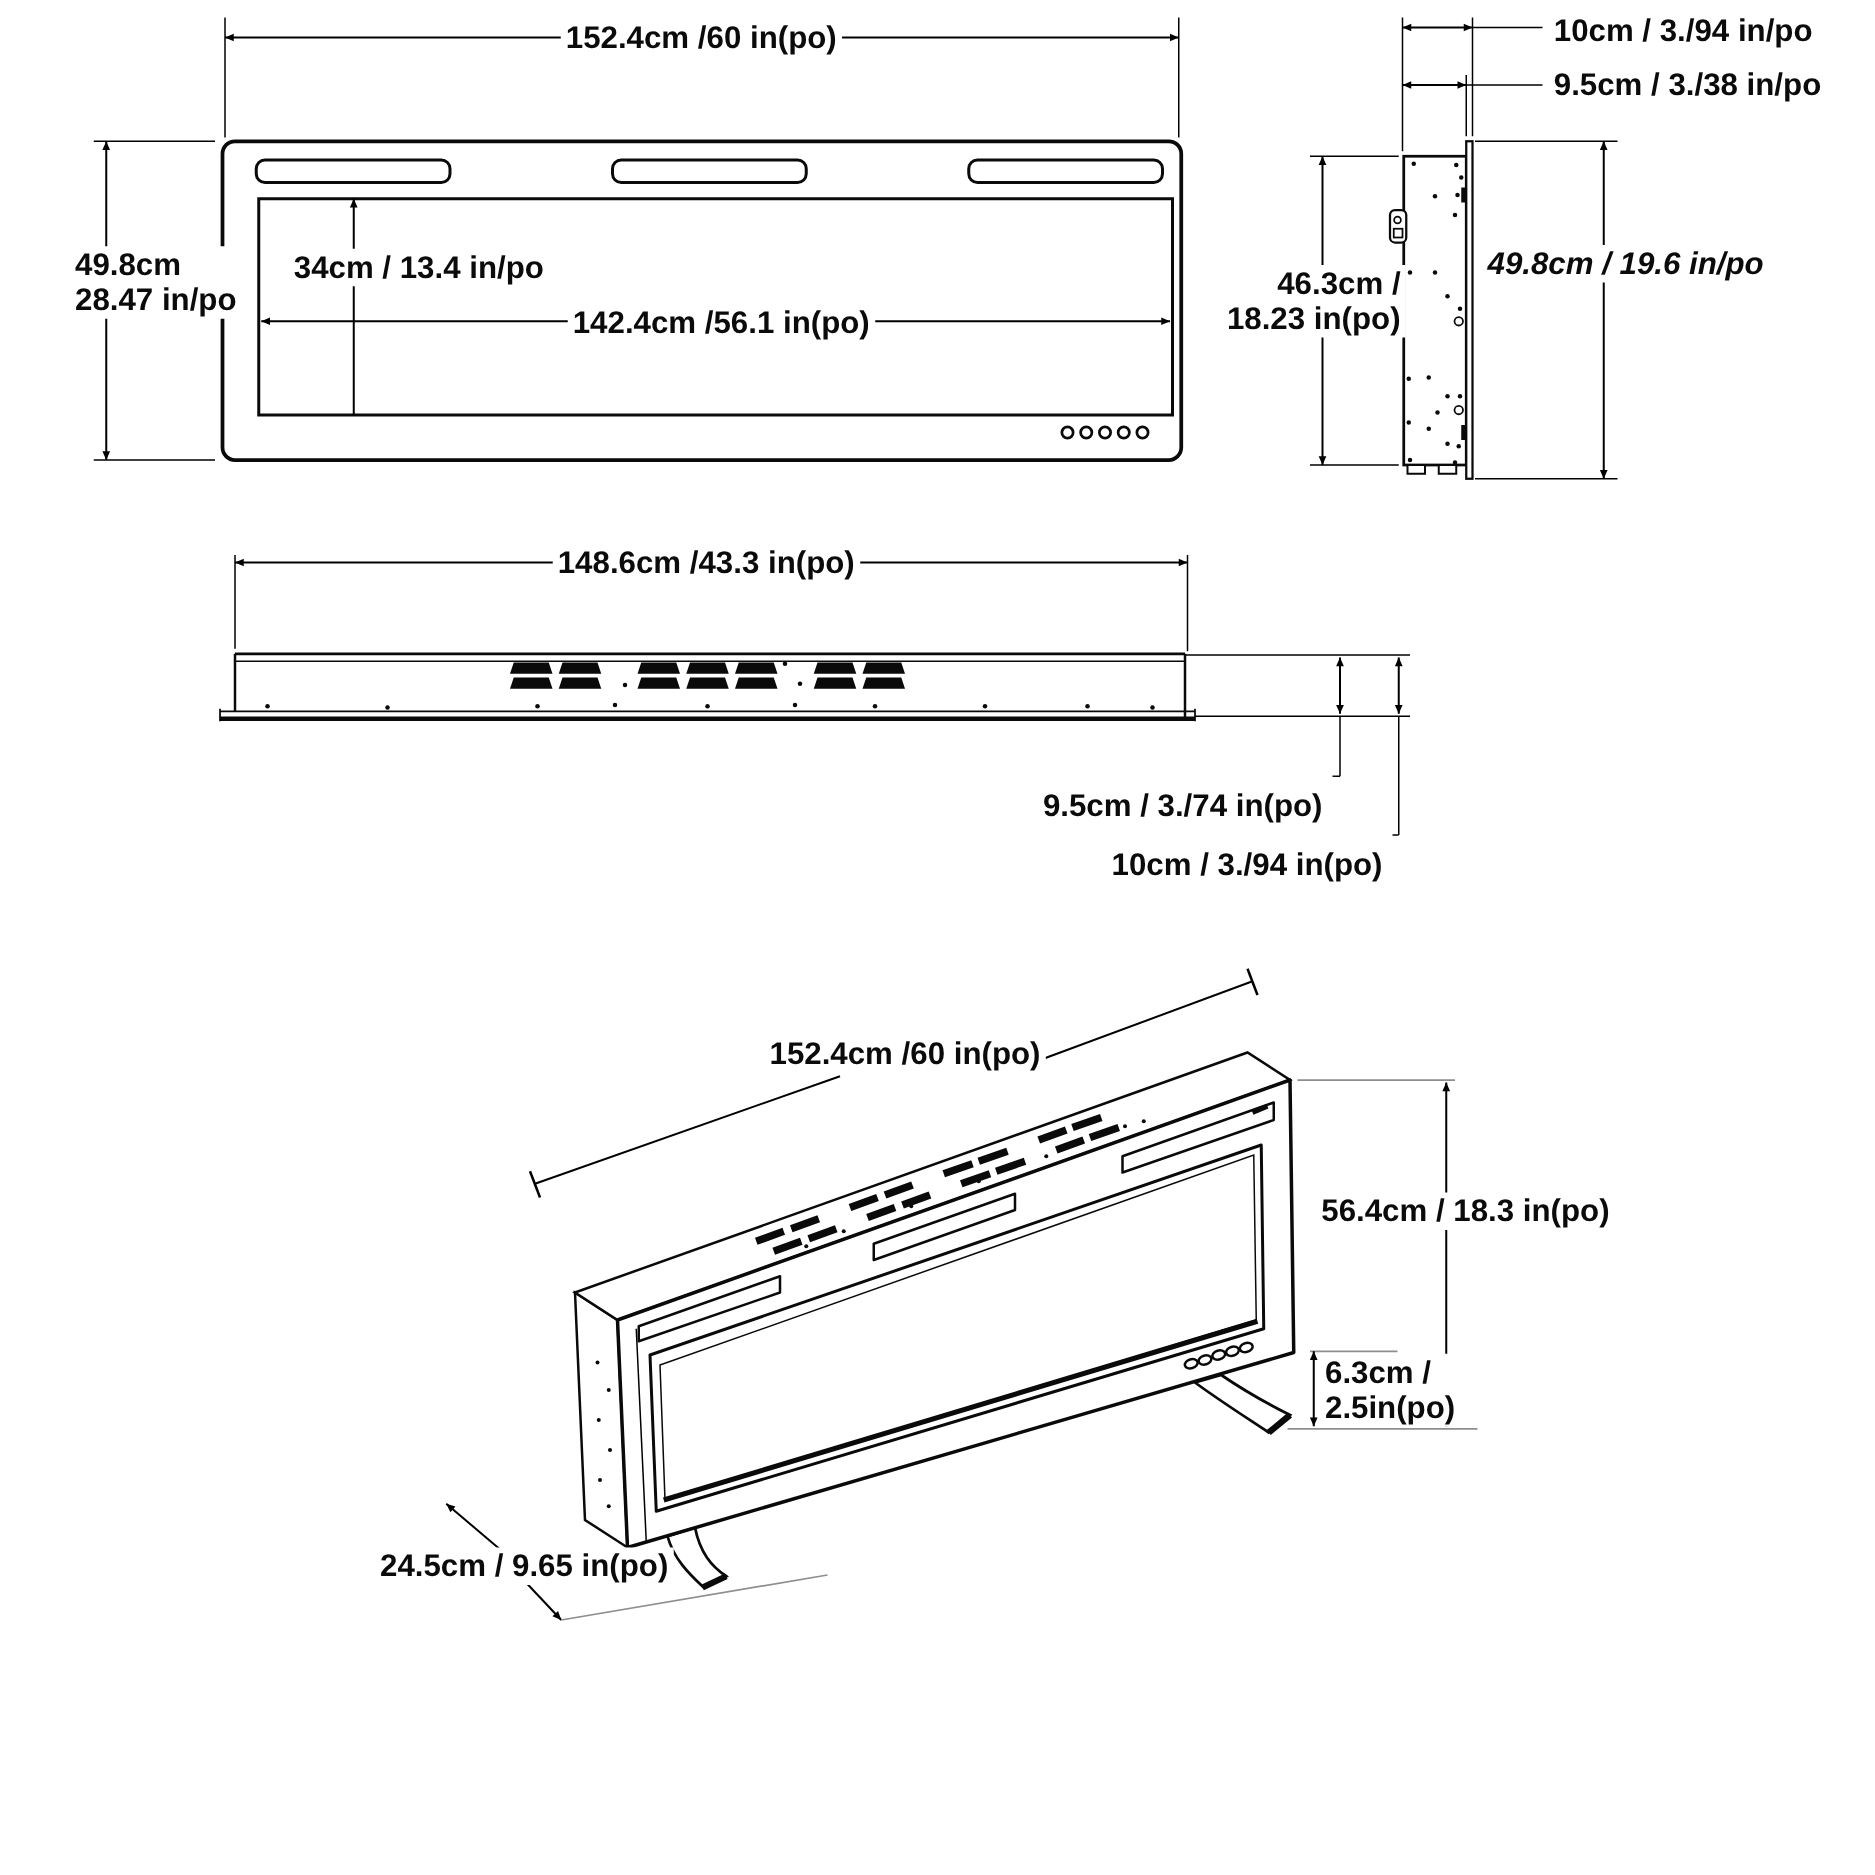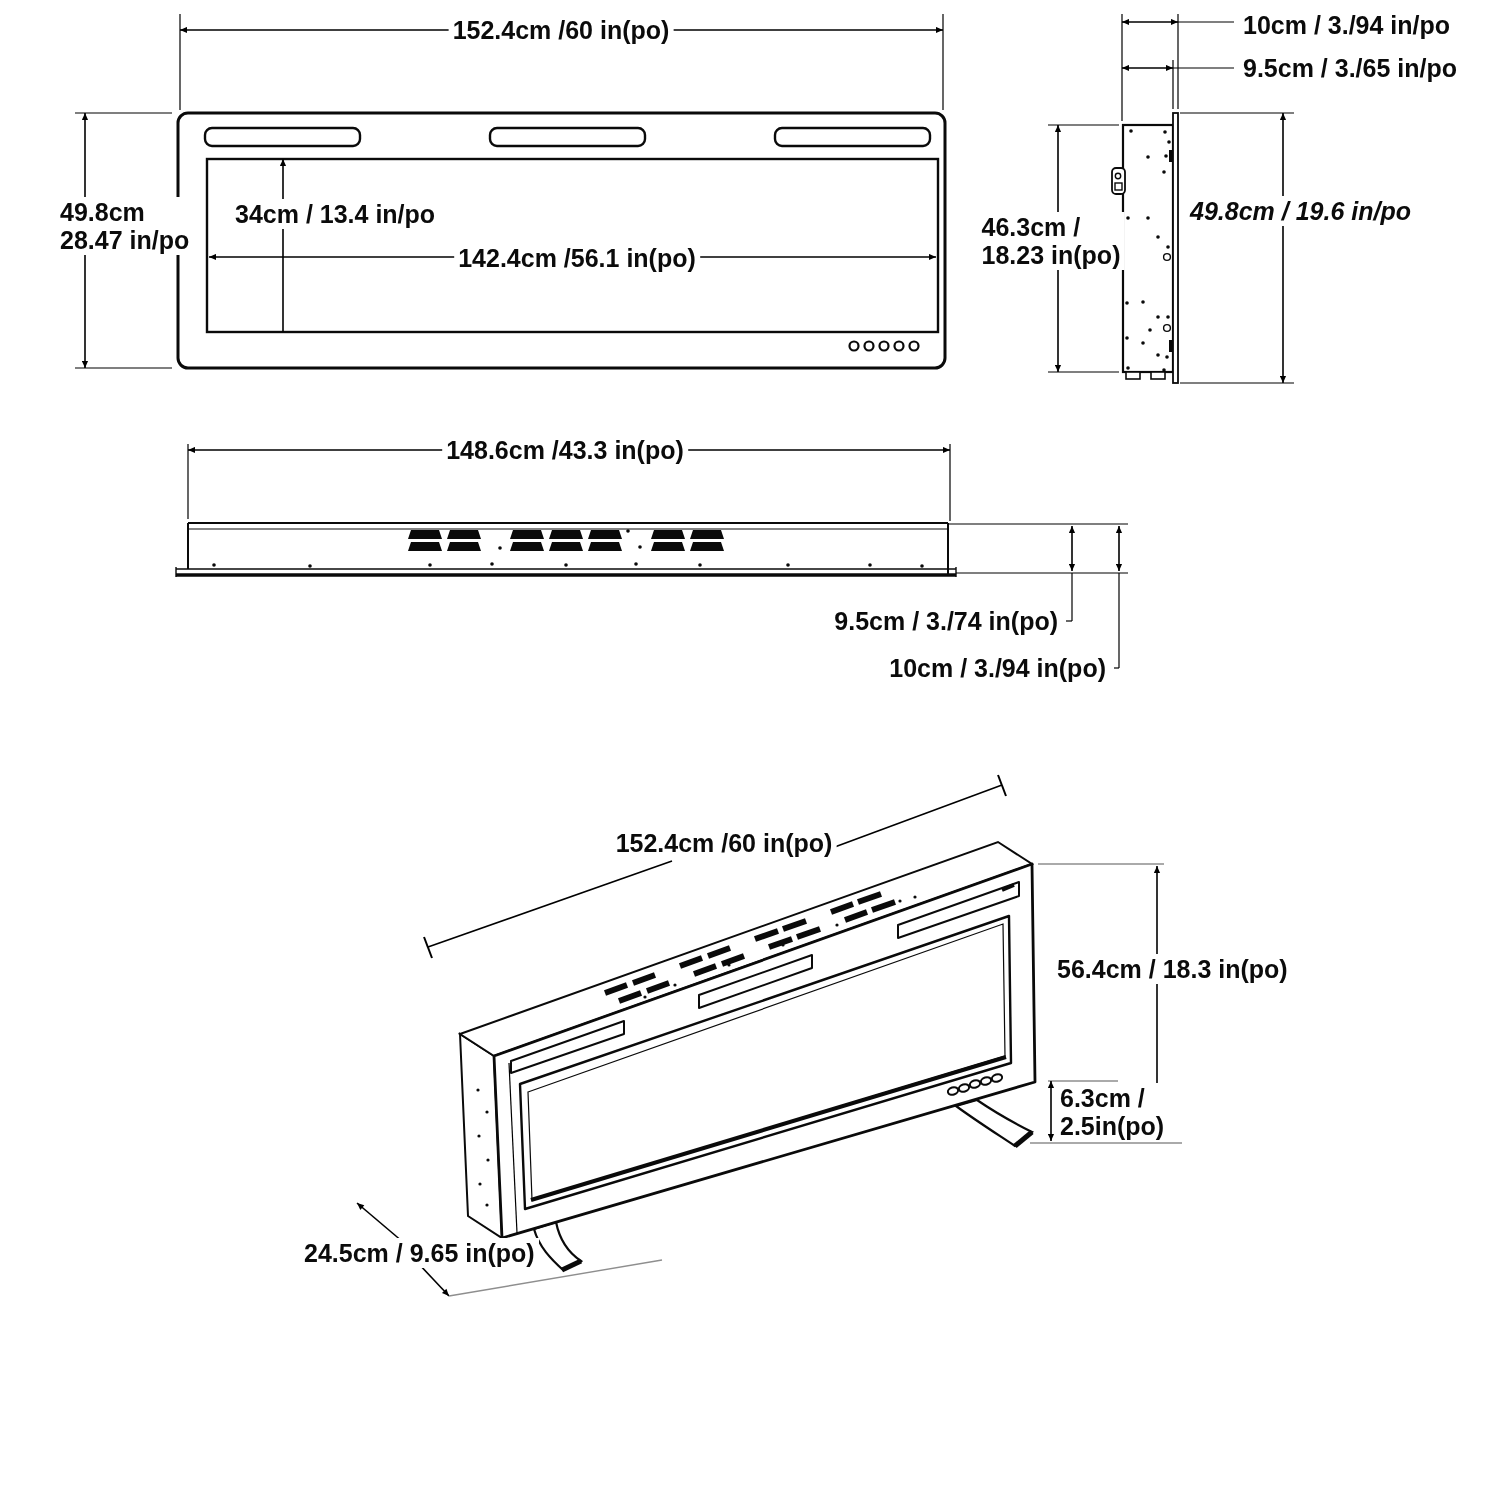--- a/index.html
+++ b/index.html
@@ -8,23 +8,23 @@
   .canvas svg{position:absolute;left:0;top:0;}
   .lbl{
     position:absolute;
     font:bold 25px/28px "Liberation Sans",sans-serif;
     color:#0b0b0b;
     background:#fff;
     white-space:nowrap;
     padding:1px 4px;
     z-index:5;
   }
-  .c{transform:translate(-50%,-50%);text-align:left;}
+  .c{transform:translate(-50%,-50%);text-align:right;}
   .l{transform:translate(0,-50%);}
-  .r{transform:translate(-100%,-50%);}
+  .r{transform:translate(-100%,-50%);margin-top:24px;}
   .dim{stroke:#000;stroke-width:1.6;fill:none;}
   .ext{stroke:#000;stroke-width:1.2;fill:none;}
   .ref{stroke:#8e8e8e;stroke-width:1.4;fill:none;}
   .obj{stroke:#0a0a0a;fill:#fff;}
   .hole{fill:#0a0a0a;stroke:none;}
 </style>
 </head>
 <body>
 
 <div class="canvas">
@@ -268,21 +268,21 @@
 
 <div class="lbl c" style="left:561px;top:30px;">152.4cm /60 in(po)</div>
 <div class="lbl l" style="left:38px;top:226px;margin-left:18px;">
   <div>49.8cm</div>
   <div>28.47 in/po</div>
 </div>
 <div class="lbl l" style="left:231px;top:214px;">34cm / 13.4 in/po</div>
 <div class="lbl c" style="left:577px;top:258px;">142.4cm /56.1 in(po)</div>
 
 <div class="lbl l" style="left:1239px;top:25px;">10cm / 3./94 in/po</div>
-<div class="lbl l" style="left:1239px;top:68px;">9.5cm / 3./65 in/po</div>
+<div class="lbl l" style="left:1239px;top:68px;">9.5cm / 3./38 in/po</div>
 <div class="lbl c" style="left:1051px;top:241px;">
   <div>46.3cm /</div>
   <div>18.23 in(po)</div>
 </div>
 <div class="lbl l" style="left:1186px;top:211px;font-style:italic;">49.8cm / 19.6 in/po</div>
 
 <div class="lbl c" style="left:565px;top:450px;">148.6cm /43.3 in(po)</div>
 <div class="lbl r" style="left:1062px;top:621px;">9.5cm / 3./74 in(po)</div>
 <div class="lbl r" style="left:1110px;top:668px;text-align:right;">10cm / 3./94 in(po)</div>
 

